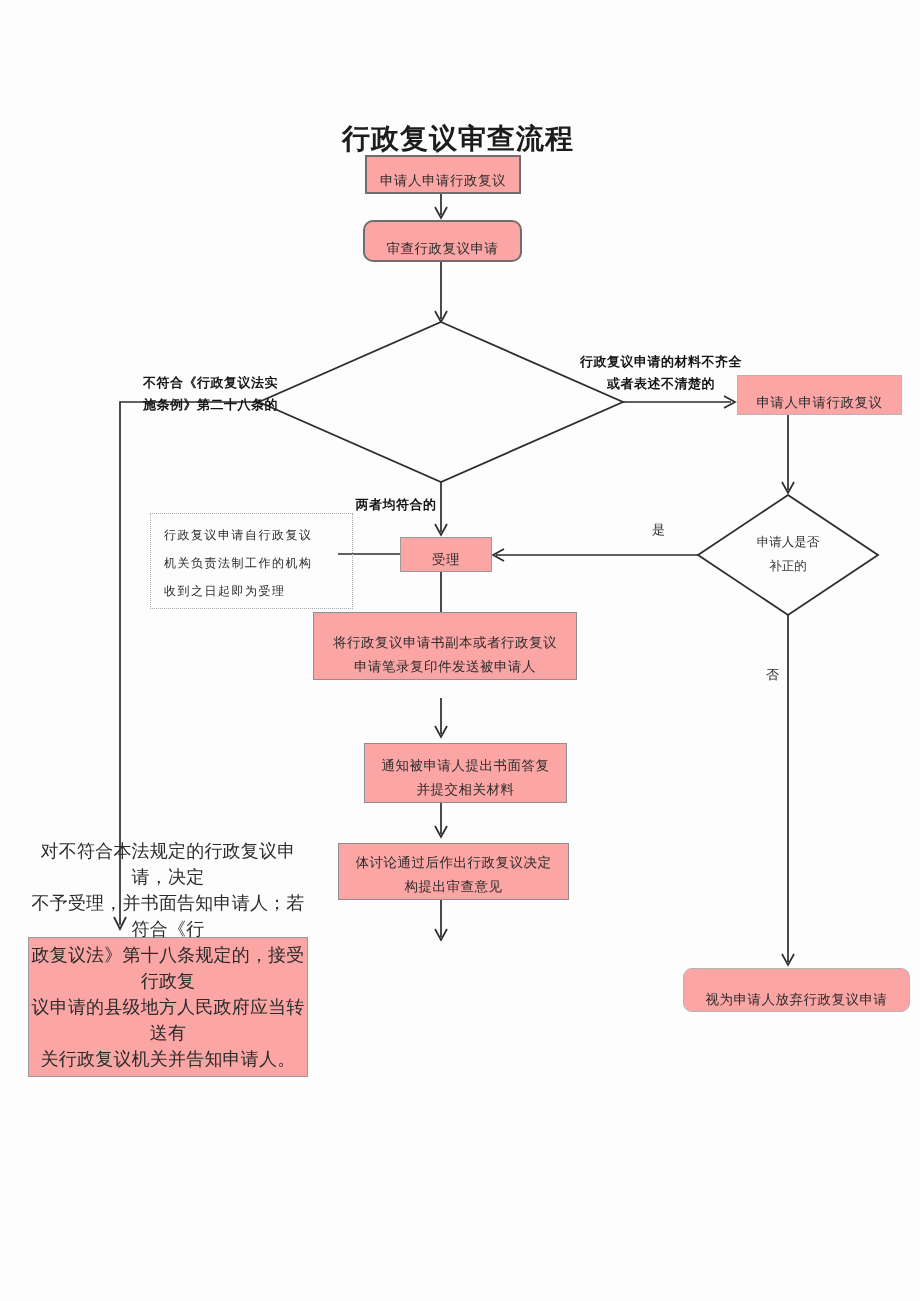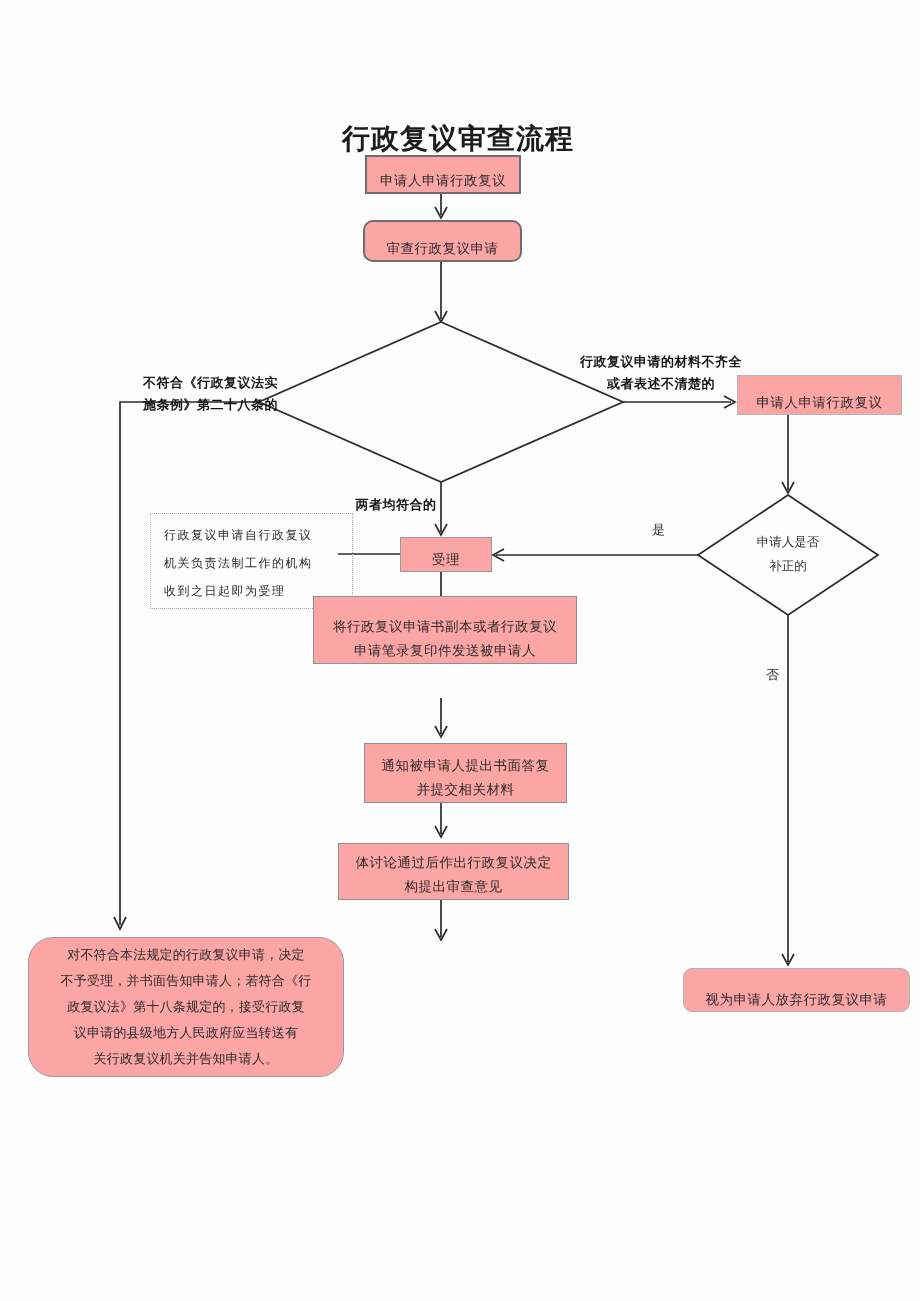--- a/index.html
+++ b/index.html
@@ -26,21 +26,21 @@
   .dtext{
     position:absolute;z-index:2;white-space:pre-line;text-align:center;
     font-size:12.5px;line-height:23.5px;color:#333;
   }
   #title{
     position:absolute;left:308px;top:120px;width:300px;text-align:center;
     font-size:28px;font-weight:600;color:#1c1c1c;letter-spacing:1px;z-index:2;
   }
   #accept-note{justify-content:flex-start;align-items:flex-start;text-align:left;
     padding:7px 0 0 13px;line-height:28px;letter-spacing:1.5px;font-size:12px;}
-  #reject-box{line-height:26px;font-size:13px;letter-spacing:0.2px;padding:4px 20px;border-radius:25px;}
+  #reject-box{line-height:26px;font-size:18px;letter-spacing:0.2px;padding:4px 2px;}
   #send-box,#notify-respondent-box,#opinion-box,#decision-box{line-height:24px;}
 </style>
 </head>
 <body>
 
 <div id="page">
 
   <svg id="wires" viewBox="0 0 920 1301" fill="none" stroke="#2d2d2d" stroke-width="1.7">
 
     <path d="M441,190 V215 M435,207 L441,218 L447,207"></path>
@@ -107,21 +107,21 @@
   <div class="node" style="left:400px;top:537px;width:90px;height:33px;border:1.6px solid #9a9a9a;">
     <span>受理</span>
   </div>
 
   <div class="node bdotted" id="accept-note" style="left:150px;top:513px;width:188px;height:87px;">
     <span>行政复议申请自行政复议
 机关负责法制工作的机构
 收到之日起即为受理</span>
   </div>
 
-  <div class="node bmed" id="send-box" style="left:313px;top:596px;width:262px;height:66px;">
+  <div class="node bmed" id="send-box" style="left:313px;top:612px;width:262px;height:66px;">
     <span>将行政复议申请书副本或者行政复议
 申请笔录复印件发送被申请人</span>
   </div>
 
   <div class="node bmed" id="notify-respondent-box" style="left:352px;top:743px;width:201px;height:58px;margin-left:12px;">
     <span>通知被申请人提出书面答复
 并提交相关材料</span>
   </div>
 
   <div class="node bmed" id="opinion-box" style="left:338px;top:843px;width:229px;height:55px;">

